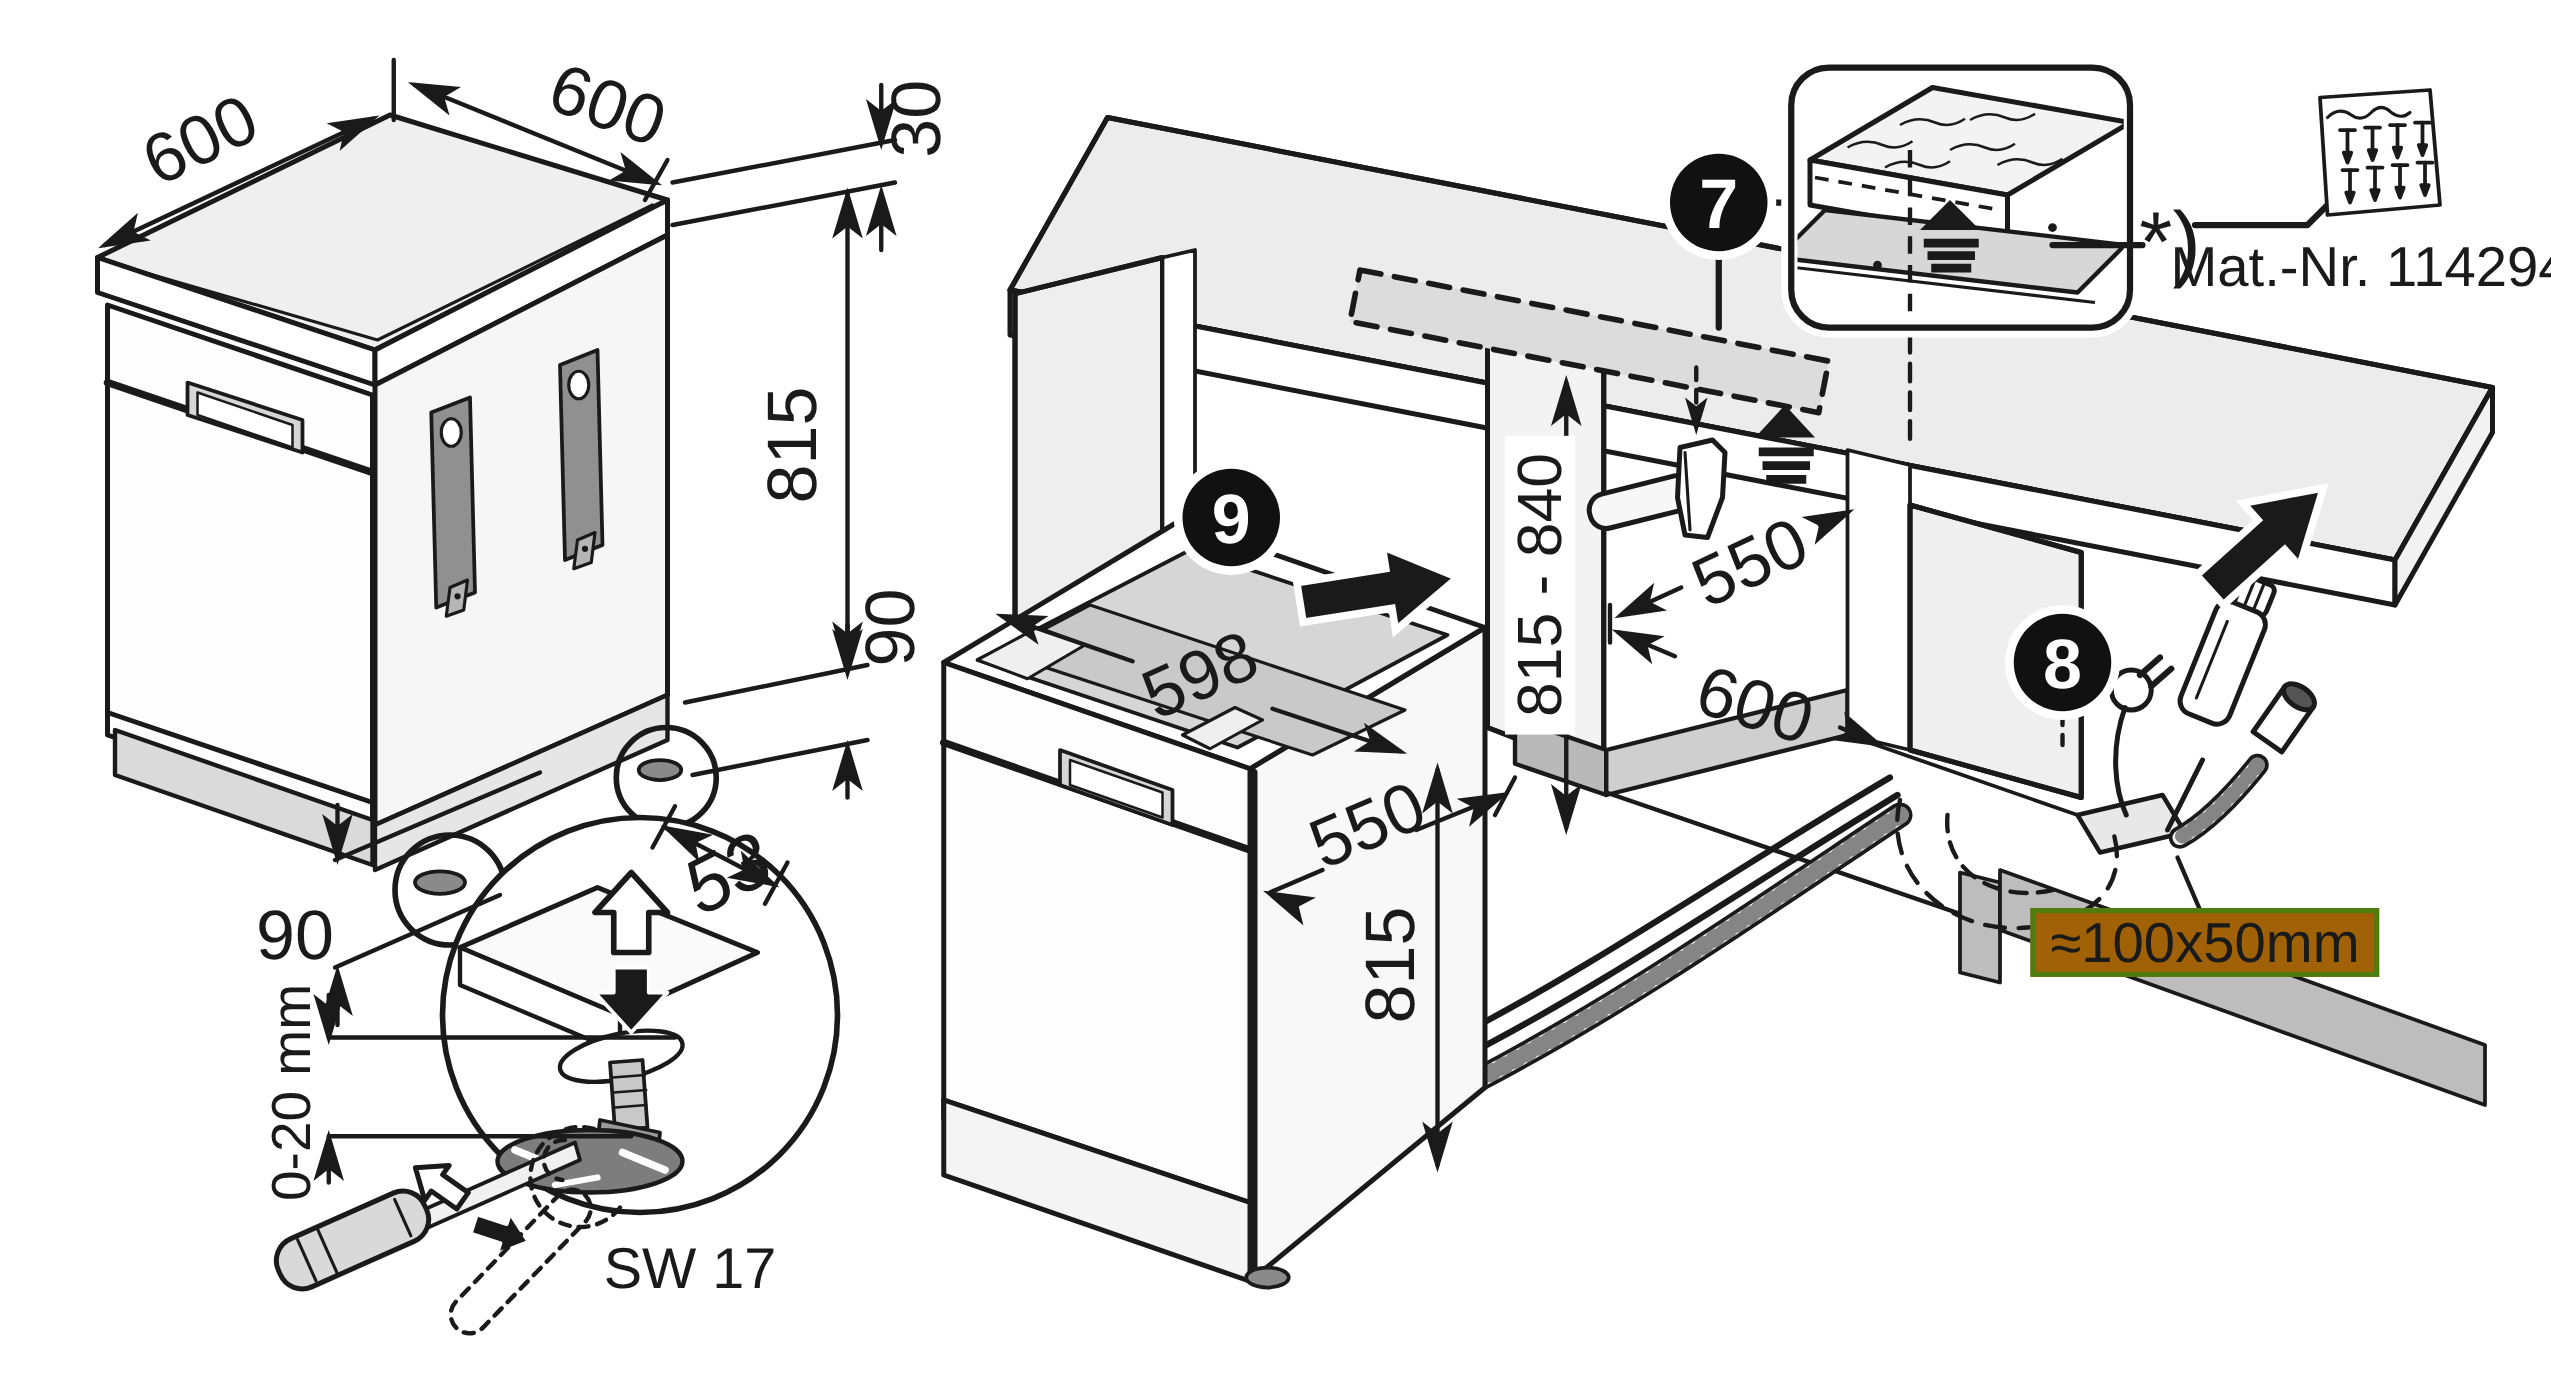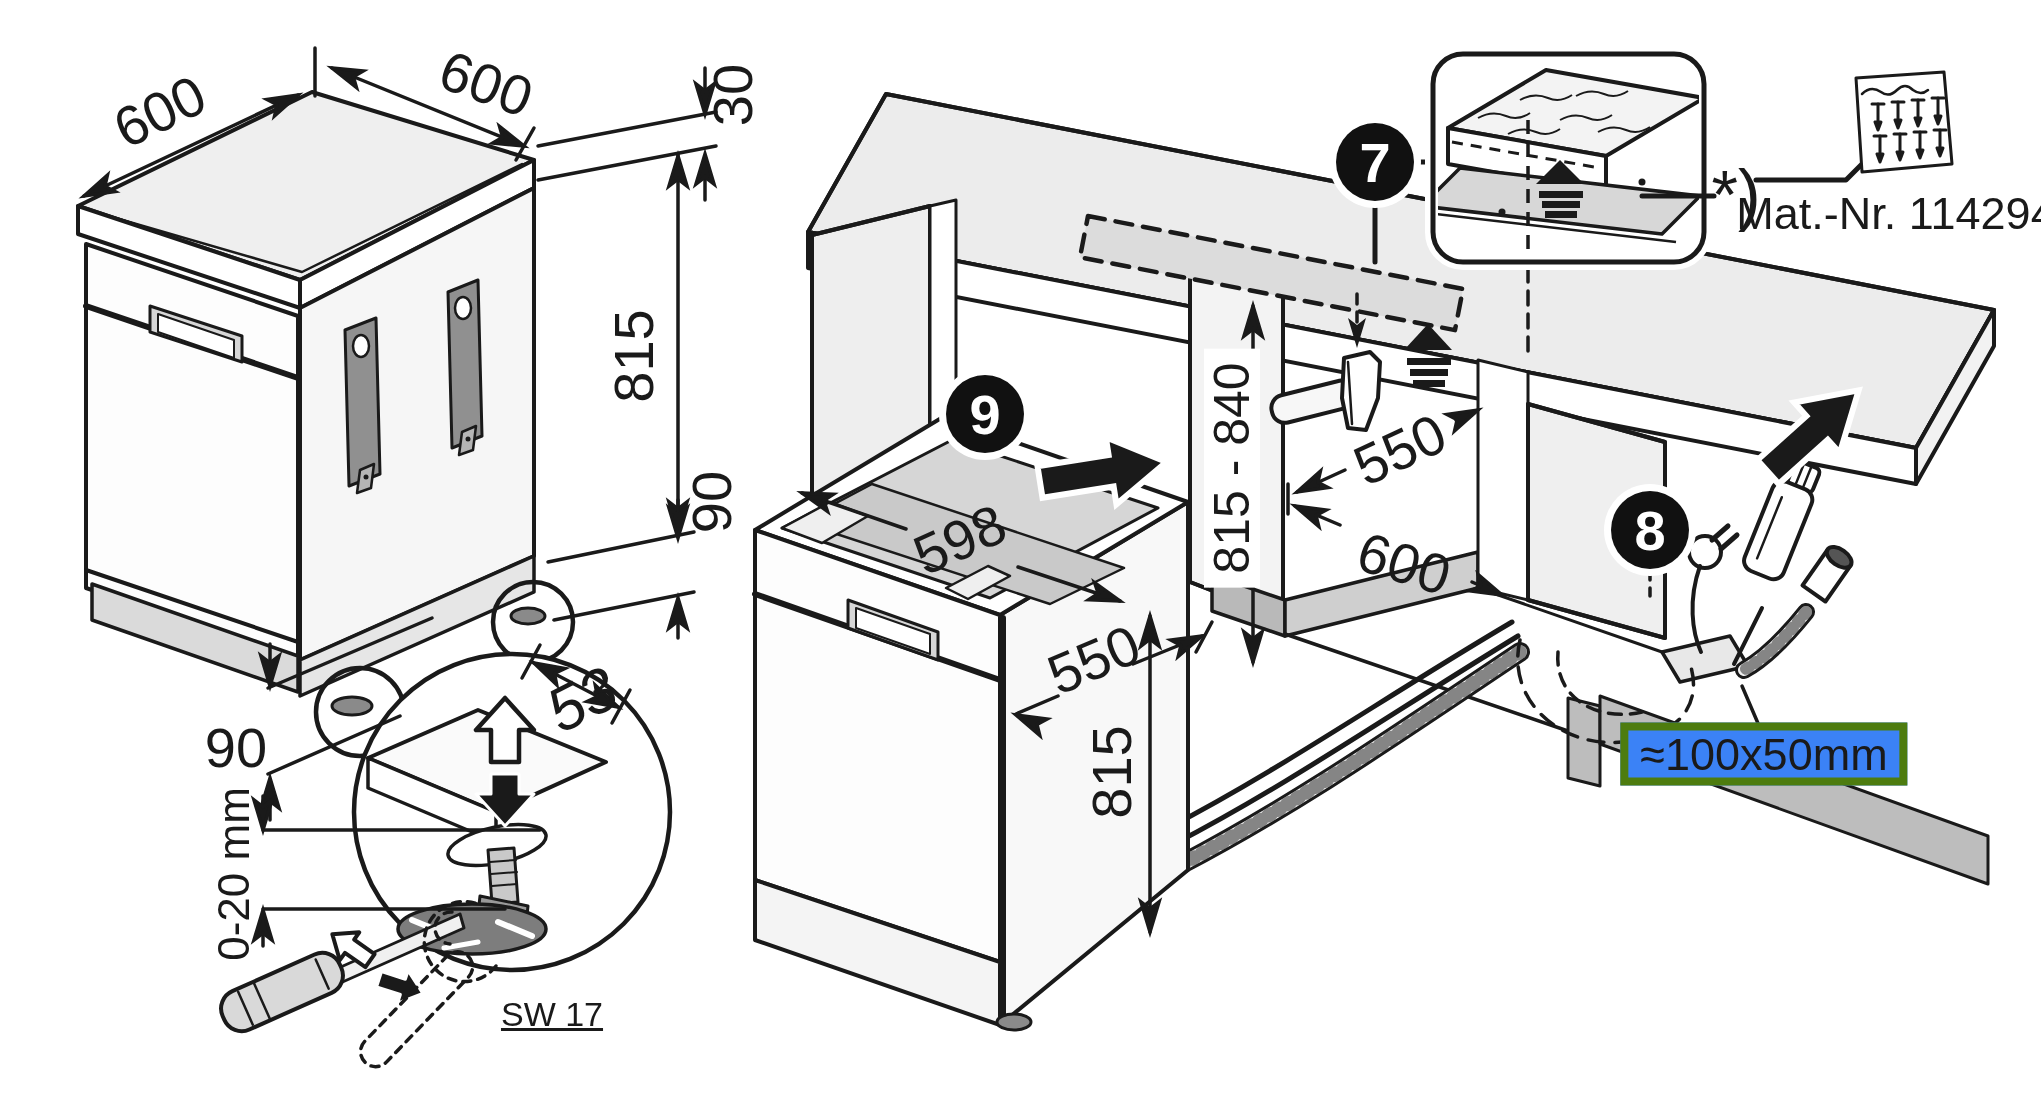--- a/index.html
+++ b/index.html
@@ -5,21 +5,21 @@
   html,body{margin:0;padding:0;background:#fff;}
   #stage{position:relative;width:2041px;height:1104px;background:#fff;overflow:hidden;
          font-family:"Liberation Sans", sans-serif;color:#1a1a1a;}
   #art{position:absolute;left:0;top:0;}
   .lbl{position:absolute;white-space:nowrap;font-size:56px;color:#1a1a1a;
        transform:translate(-50%,-50%);line-height:1;}
   .badge{position:absolute;width:78px;height:78px;border-radius:50%;background:#111;
          color:#fff;display:flex;align-items:center;justify-content:center;
          font-size:56px;font-weight:bold;transform:translate(-50%,-50%);
          box-shadow:0 0 0 7px #fff;}
-  .boxed{border:8px solid #4d7c0f;background:#3b82f6;padding:1px 12px;}
+  .boxed{border:4px solid #4d7c0f;background:#a16207;padding:1px 12px;}
   .whitebg{background:#fff;padding:3px 14px;}
 </style>
 </head>
 <body>
 
 <div id="stage">
 
 <svg id="art" width="2041" height="1104" viewBox="0 0 2041 1104">
   <defs>
     <pattern id="hatch" width="14" height="14" patternTransform="rotate(55)">
@@ -399,21 +399,21 @@
 </svg>
 
 <div class="lbl" style="left:160px;top:112px;transform:translate(-50%,-50%) rotate(-26deg);">600</div>
 <div class="lbl" style="left:486px;top:84px;transform:translate(-50%,-50%) rotate(20deg);">600</div>
 <div class="lbl" style="left:733px;top:95px;transform:translate(-50%,-50%) rotate(-90deg);">30</div>
 <div class="lbl" style="left:634px;top:356px;transform:translate(-50%,-50%) rotate(-90deg);">815</div>
 <div class="lbl" style="left:712px;top:502px;transform:translate(-50%,-50%) rotate(-90deg);">90</div>
 <div class="lbl" style="left:236px;top:748px;">90</div>
 <div class="lbl" style="left:234px;top:874px;font-size:44px;transform:translate(-50%,-50%) rotate(-90deg);">0-20 mm</div>
 <div class="lbl" style="left:582px;top:700px;font-size:62px;font-style:italic;transform:translate(-50%,-50%) rotate(-27deg);">53</div>
-<div class="lbl" style="left:552px;top:1014px;font-size:34px;text-decoration:underline;">SW 17</div>
+<div class="lbl" style="left:552px;top:1014px;font-size:46px;">SW 17</div>
 
 <div class="lbl" style="left:960px;top:540px;transform:translate(-50%,-50%) rotate(-24deg);">598</div>
 <div class="lbl" style="left:1094px;top:660px;transform:translate(-50%,-50%) rotate(-23deg);">550</div>
 <div class="lbl" style="left:1112px;top:772px;transform:translate(-50%,-50%) rotate(-90deg);">815</div>
 
 <div class="lbl whitebg" style="left:1232px;top:468px;font-size:50px;transform:translate(-50%,-50%) rotate(-90deg);">815 - 840</div>
 <div class="lbl" style="left:1400px;top:450px;transform:translate(-50%,-50%) rotate(-25deg);">550</div>
 <div class="lbl" style="left:1404px;top:564px;transform:translate(-50%,-50%) rotate(17deg);">600</div>
 
 <div class="lbl" style="left:1736px;top:194px;font-size:68px;">*)</div>

